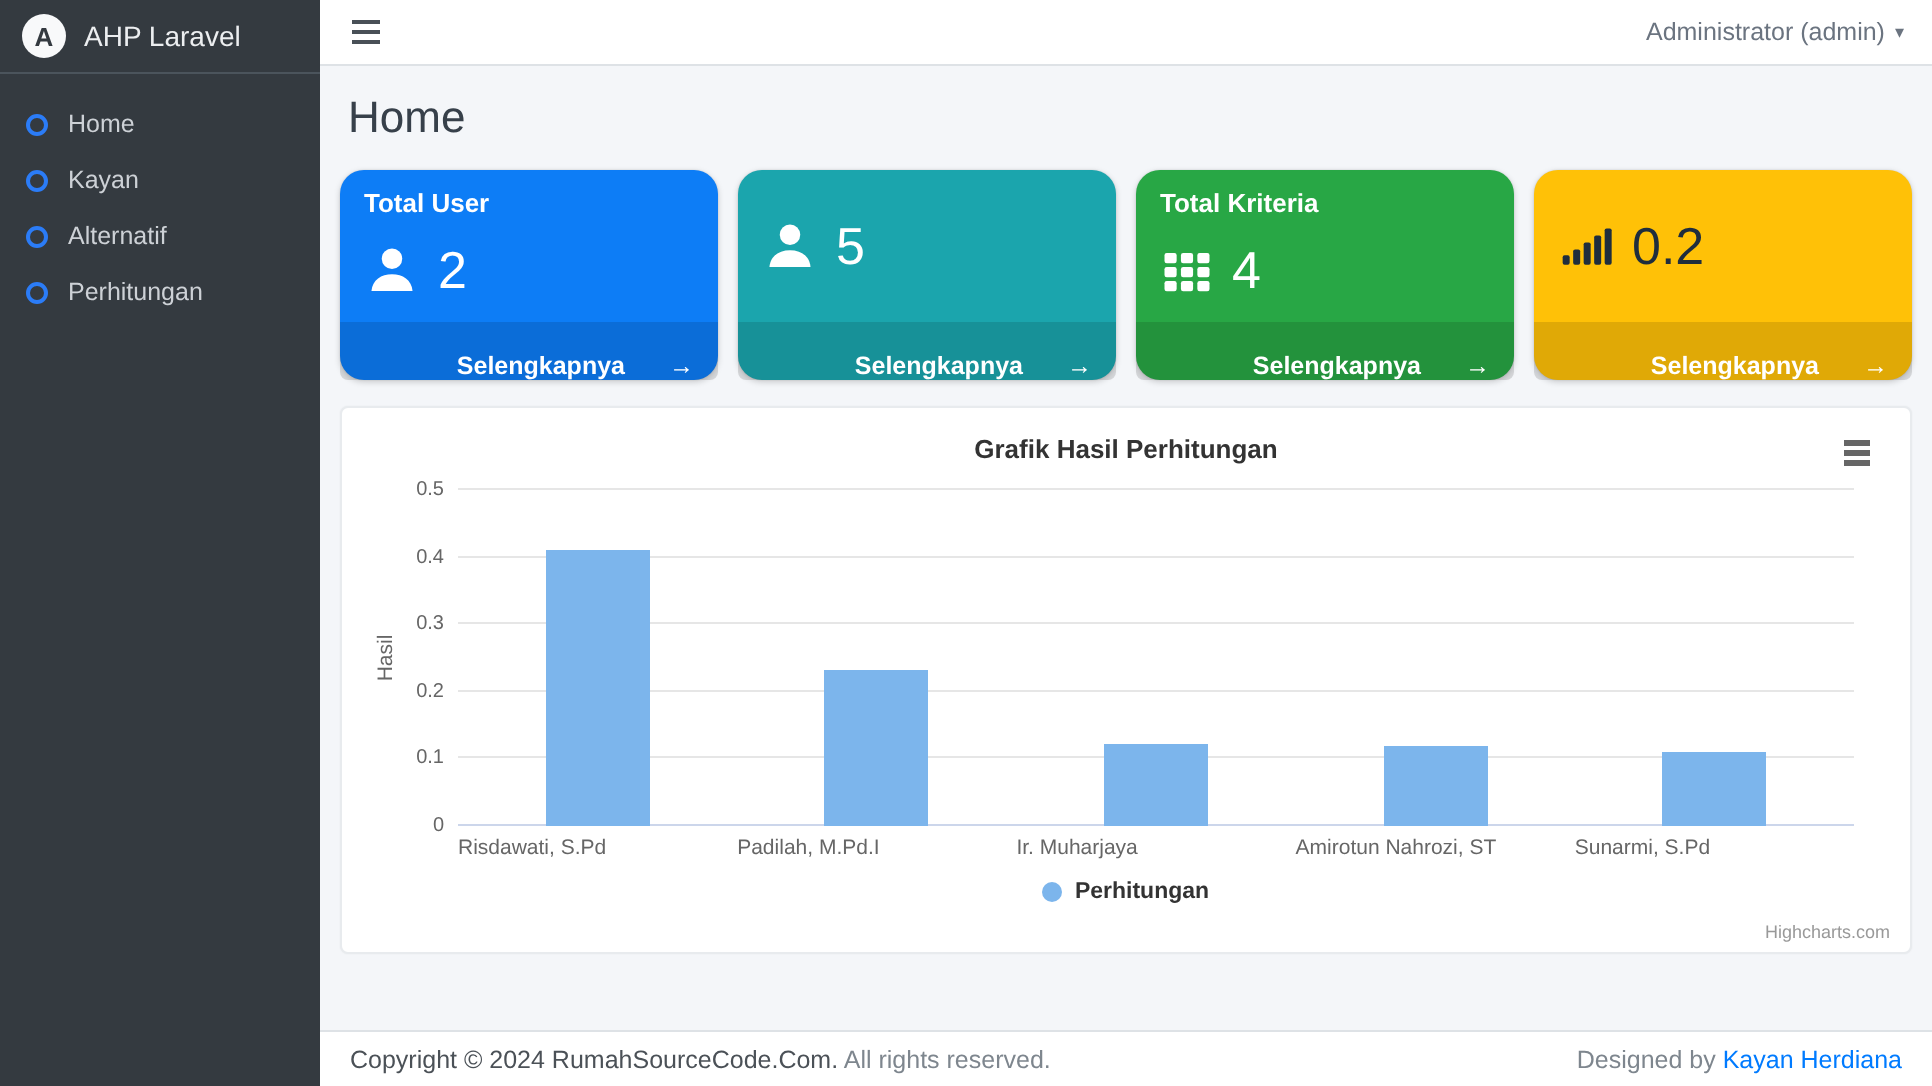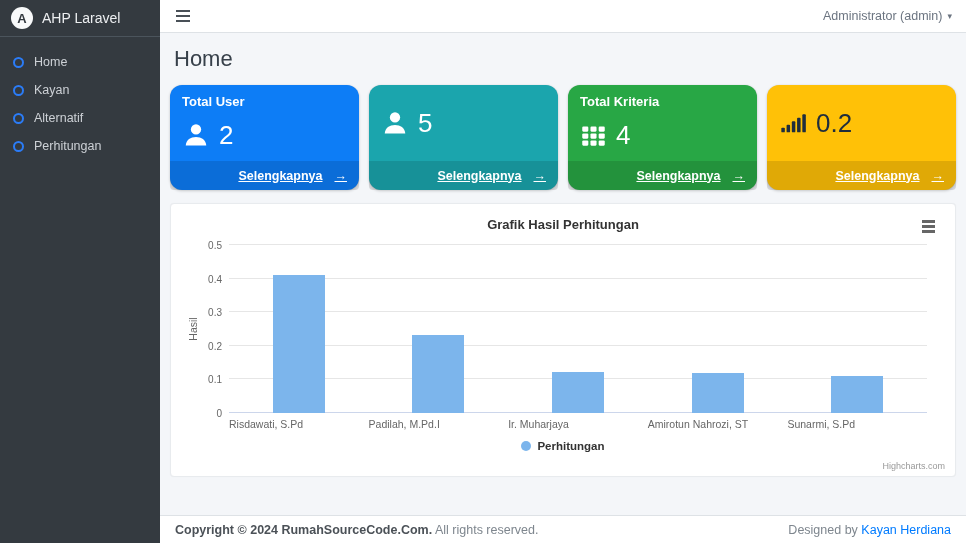--- a/index.html
+++ b/index.html
@@ -34,21 +34,21 @@
   .content { flex: 1; padding: 6px 10px 0; overflow: hidden; }
   .page-title { font-size: 22px; font-weight: 400; color: #37404a; margin: 7px 0 13px 4px; }
 
   
   .cards-row { display: flex; gap: 10px; }
   .card { flex: 1; height: 105px; border-radius: 12px; color: #fff; display: flex; flex-direction: column; box-shadow: 0 0 1px rgba(0,0,0,.12), 0 1px 3px rgba(0,0,0,.18); }
   .card-label { padding: 9px 12px 0; font-size: 13px; font-weight: 600; }
   .card-body { flex: 1; display: flex; align-items: center; gap: 9px; padding: 0 12px; }
   .card-icon svg { display: block; }
   .card-value { font-size: 26px; font-weight: 500; }
-  .card-link { height: 29px; flex: none; background: rgba(0,0,0,.12); border-radius: 0 0 4px 4px; display: flex; align-items: center; justify-content: flex-end; gap: 12px; padding: 0 12px; font-size: 12.5px; font-weight: 600; color: #fff; cursor: pointer; text-decoration: underline; }
+  .card-link { height: 29px; flex: none; background: rgba(0,0,0,.12); border-radius: 0 0 4px 4px; display: flex; align-items: flex-end; justify-content: flex-end; gap: 22px; padding: 0 12px; font-size: 12.5px; font-weight: 600; color: #fff; cursor: pointer; }
   .card.dark-text .card-label, .card.dark-text .card-body { color: #1f2d3d; }
 
   
   .chart-card { position: relative; margin-top: 13px; height: 274px; background: #fff; border: 1px solid #e8ebee; border-radius: 4px; padding: 13px 20px 0; box-shadow: 0 0 1px rgba(0,0,0,.06); }
   .chart-title { text-align: center; font-size: 13px; font-weight: 700; color: #333; }
   .chart-menu-btn { position: absolute; top: 13px; right: 17px; display: flex; flex-direction: column; gap: 2px; padding: 3px; border: none; background: none; cursor: pointer; }
   .chart-menu-btn span { display: block; width: 13px; height: 3px; background: #666; }
   .plot { position: relative; height: 168px; margin: 13px 8px 0 38px; }
   .gridline { position: absolute; left: 0; right: 0; height: 1px; background: #e6e6e6; }
   .gridline.axis { background: #ccd6eb; }
@@ -58,21 +58,21 @@
   .slot { flex: 1; display: flex; align-items: flex-end; justify-content: center; }
   .bar { width: 52px; background: #7cb5ec; }
   .cats { display: flex; margin: 5px 8px 0 38px; }
   .cat { flex: 1; text-align: left; font-size: 10.5px; color: #666; }
   .legend { display: flex; align-items: center; justify-content: center; gap: 6px; margin-top: 10px; font-size: 11.5px; font-weight: 700; color: #333; cursor: pointer; }
   .legend-dot { width: 10px; height: 10px; border-radius: 50%; background: #7cb5ec; }
   .credits { position: absolute; right: 10px; bottom: 5px; font-size: 9px; color: #999; cursor: pointer; }
 
   
   .footer { height: 28px; flex: none; background: #fff; border-top: 1px solid #dee2e6; display: flex; align-items: center; justify-content: space-between; padding: 0 15px; font-size: 12.5px; color: #7e868e; }
-  .footer .strong { font-weight: 700; color: #4b5157; }
+  .footer .strong { font-weight: 400; color: #4b5157; }
   .designer-link { color: #007bff; cursor: pointer; }
 </style>
 </head>
 <body>
 
 <aside class="sidebar">
   <div class="brand">
     <span class="logo-circle">A</span>
     <span>AHP Laravel</span>
   </div>

